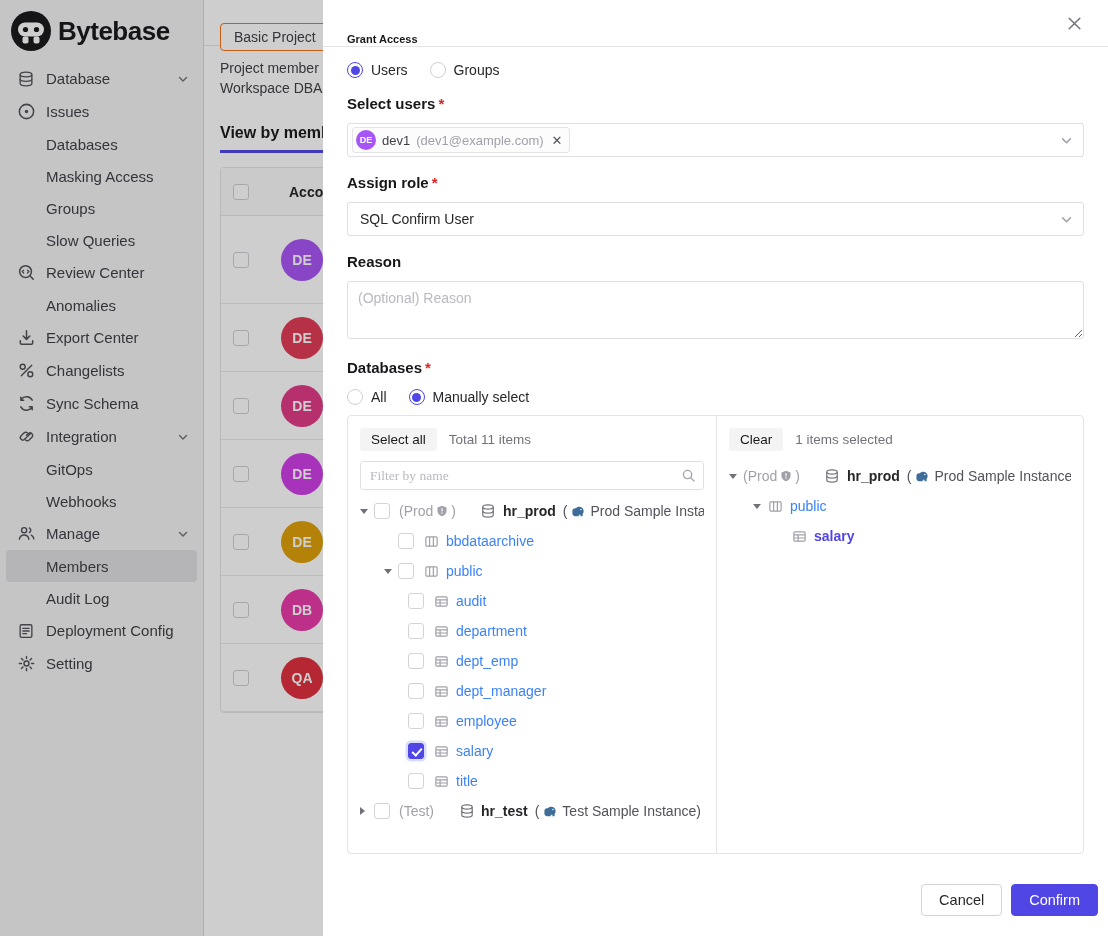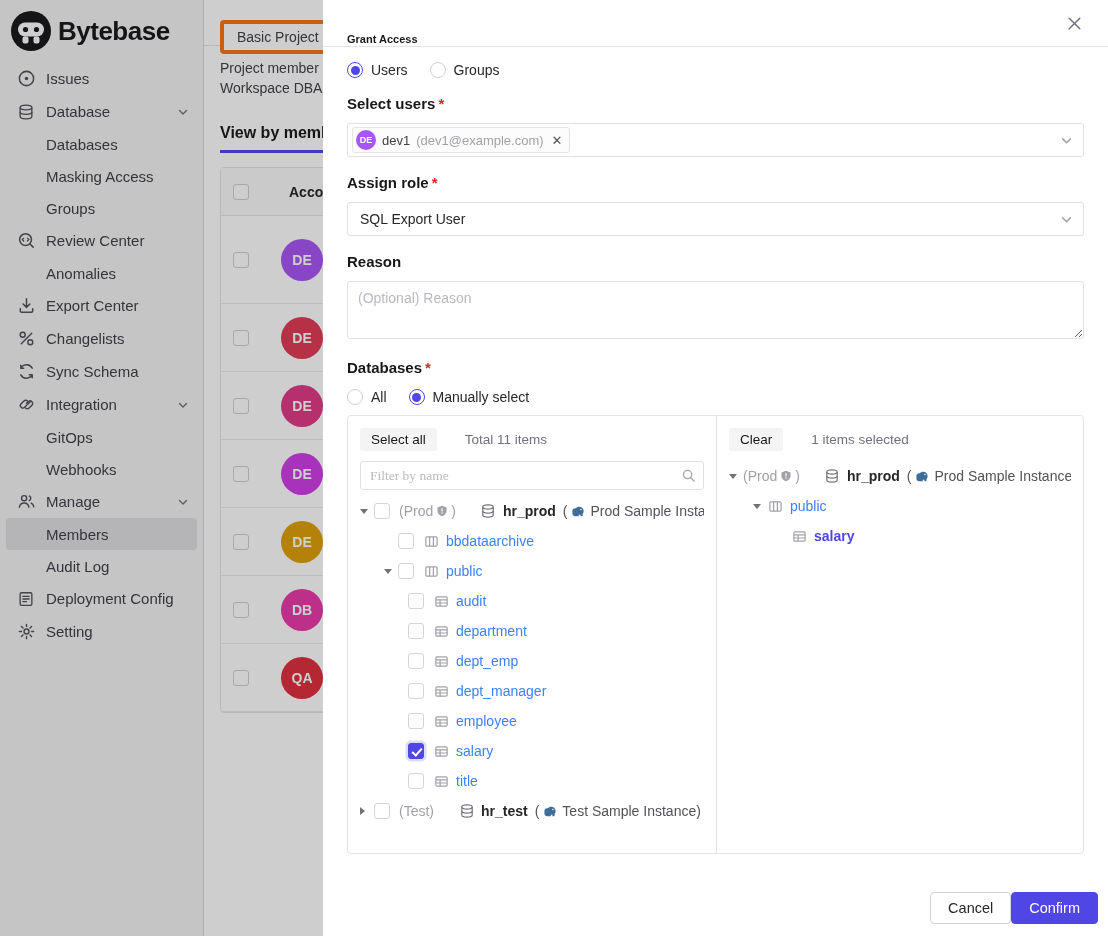--- a/index.html
+++ b/index.html
@@ -21,21 +21,21 @@
     align-items:center; justify-content:center; color:#52525b; }
   .nav-item .nlabel { flex:1; white-space:nowrap; overflow:hidden; }
   .nav-item .chev { color:#71717a; }
   .nav-item.sub { padding-left:40px; height:32px; }
   .nav-item.active { background:#e0e0e4; }
 
   
   .main { flex:1; position:relative; background:#fff; }
   .topbar { height:46px; border-bottom:1px solid #e4e4e7; display:flex;
     align-items:center; padding:0 16px; }
-  .proj-btn { border:4px solid #f97316; border-radius:4px; background:#fff;
+  .proj-btn { border:1px solid #f97316; border-radius:4px; background:#fff;
     padding:5px 13px; font-size:14px; color:#3f3f46; cursor:pointer;margin-top:28px; }
   .page-desc { padding:12px 16px 0 16px; font-size:14px; color:#3f3f46; line-height:20px; }
   .view-tab { margin:26px 16px 0 16px; display:inline-block; font-size:16px;
     font-weight:700; color:#18181b; padding-bottom:8px;
     border-bottom:3px solid var(--accent); }
   .mtable { margin:14px 16px 0 16px; width:870px; border:1px solid #e4e4e7;
     border-radius:4px; background:#fff; }
   .mt-head { display:flex; align-items:center; height:48px; background:#fafafa;
     border-bottom:1px solid #e4e4e7; padding:0 0 0 12px; font-size:14px;
     font-weight:700; color:#27272a; }
@@ -57,22 +57,22 @@
 
   
   .modal { position:fixed; top:0; left:323px; right:0; bottom:0; background:#fff;
     z-index:100; display:flex; flex-direction:column; }
   .m-header { flex:0 0 47px; display:flex; align-items:center;
     justify-content:space-between; padding:0 24px; border-bottom:1px solid #e4e4e7; }
   .m-title { font-size:11px; font-weight:700; color:#18181b;margin-top:32px; }
   .close-btn { width:20px; height:20px; color:#71717a; cursor:pointer;
     display:flex; align-items:center; justify-content:center; }
   .m-body { flex:1; padding:14px 24px 0 24px; overflow:hidden; font-size:14px; }
-  .m-footer { flex:0 0 52px; display:flex; align-items:flex-end;
-    justify-content:flex-end; gap:0; padding:0 10px 12px 0; }
+  .m-footer { flex:0 0 52px; display:flex; align-items:flex-start;
+    justify-content:flex-end; gap:9px; padding:0 10px 12px 0; }
 
   .radio-row { display:flex; align-items:center; gap:22px; margin-top:1px; }
   .radio { display:flex; align-items:center; gap:8px; font-size:14px;
     color:#27272a; cursor:pointer; }
   .rdot { width:16px; height:16px; border-radius:50%; border:1px solid #cfcfd4;
     background:#fff; position:relative; flex:0 0 16px; }
   .rdot.on { border:1.5px solid var(--accent); }
   .rdot.on::after { content:""; position:absolute; inset:2.5px; border-radius:50%;
     background:var(--accent); }
 
@@ -98,21 +98,21 @@
     border:1px solid #e0e0e4; border-radius:3px; padding:8px 10px; font-size:14px;
     font-family:"Liberation Sans", sans-serif; color:#27272a; outline:none; }
   textarea.reason::placeholder { color:#b9b9c0; }
 
   
   .dual { margin-top:10px; height:439px; border:1px solid #e4e4e7;
     border-radius:4px; display:flex; overflow:hidden; }
   .pane-l { width:369px; flex:0 0 369px; border-right:1px solid #e4e4e7;
     padding:12px; overflow:hidden; }
   .pane-r { flex:1; padding:12px; overflow:hidden; }
-  .pane-top { display:flex; align-items:center; gap:28px; }
+  .pane-top { display:flex; align-items:center; gap:12px; }
   .mini-btn { background:#f4f4f5; border:none; border-radius:3px; padding:4px 11px;
     font-size:13.5px; color:#18181b; cursor:pointer;
     font-family:"Liberation Sans", sans-serif; }
   .pane-count { font-size:13.5px; color:#71717a; }
   .filter-wrap { margin-top:10px; position:relative; }
   .filter-wrap input { width:100%; height:29px; border:1px solid #e0e0e4;
     border-radius:3px; padding:0 28px 0 9px; font-size:13.5px; color:#27272a;
     outline:none; font-family:Liberation Serif, serif; }
   .filter-wrap input::placeholder { color:#b9b9c0; }
   .filter-wrap .sicon { position:absolute; right:8px; top:7px; color:#a1a1aa; }
@@ -244,47 +244,50 @@
       <span class="logo-mark">
           <svg width="42" height="42">
             <use href="#i-logo"></use>
           </svg>
         </span>
       <span class="logo-word">Bytebase</span>
     </div>
 
     <div class="nav-item">
       <span class="nicon">
-          <svg width="19" height="19">
-            <use href="#i-target"></use>
-          </svg>
-        </span>
-      <span class="nlabel">Issues</span>
-    </div>
-    <div class="nav-item">
-      <span class="nicon">
           <svg width="18" height="18">
             <use href="#i-db"></use>
           </svg>
         </span>
       <span class="nlabel">Database</span>
       <span class="chev">
           <svg width="12" height="12">
             <use href="#i-chev"></use>
           </svg>
         </span>
     </div>
+    <div class="nav-item">
+      <span class="nicon">
+          <svg width="19" height="19">
+            <use href="#i-target"></use>
+          </svg>
+        </span>
+      <span class="nlabel">Issues</span>
+    </div>
     <div class="nav-item sub">
         <span class="nlabel">Databases</span>
       </div>
     <div class="nav-item sub">
         <span class="nlabel">Masking Access</span>
       </div>
     <div class="nav-item sub">
         <span class="nlabel">Groups</span>
+      </div>
+    <div class="nav-item sub">
+        <span class="nlabel">Slow Queries</span>
       </div>
     <div class="nav-item">
       <span class="nicon">
           <svg width="19" height="19">
             <use href="#i-review"></use>
           </svg>
         </span>
       <span class="nlabel">Review Center</span>
     </div>
     <div class="nav-item sub">
@@ -482,21 +485,21 @@
       <span class="grow"></span>
       <span class="ctl-chev">
           <svg width="13" height="13">
             <use href="#i-chev"></use>
           </svg>
         </span>
     </div>
 
     <div class="sec-label"><span>Assign role</span><span class="req">*</span></div>
     <div class="control">
-      <span class="sel-text">SQL Export User</span>
+      <span class="sel-text">SQL Confirm User</span>
       <span class="grow"></span>
       <span class="ctl-chev">
           <svg width="13" height="13">
             <use href="#i-chev"></use>
           </svg>
         </span>
     </div>
 
     <div class="sec-label">Reason</div>
     <textarea class="reason" placeholder="(Optional) Reason" style=""></textarea>

